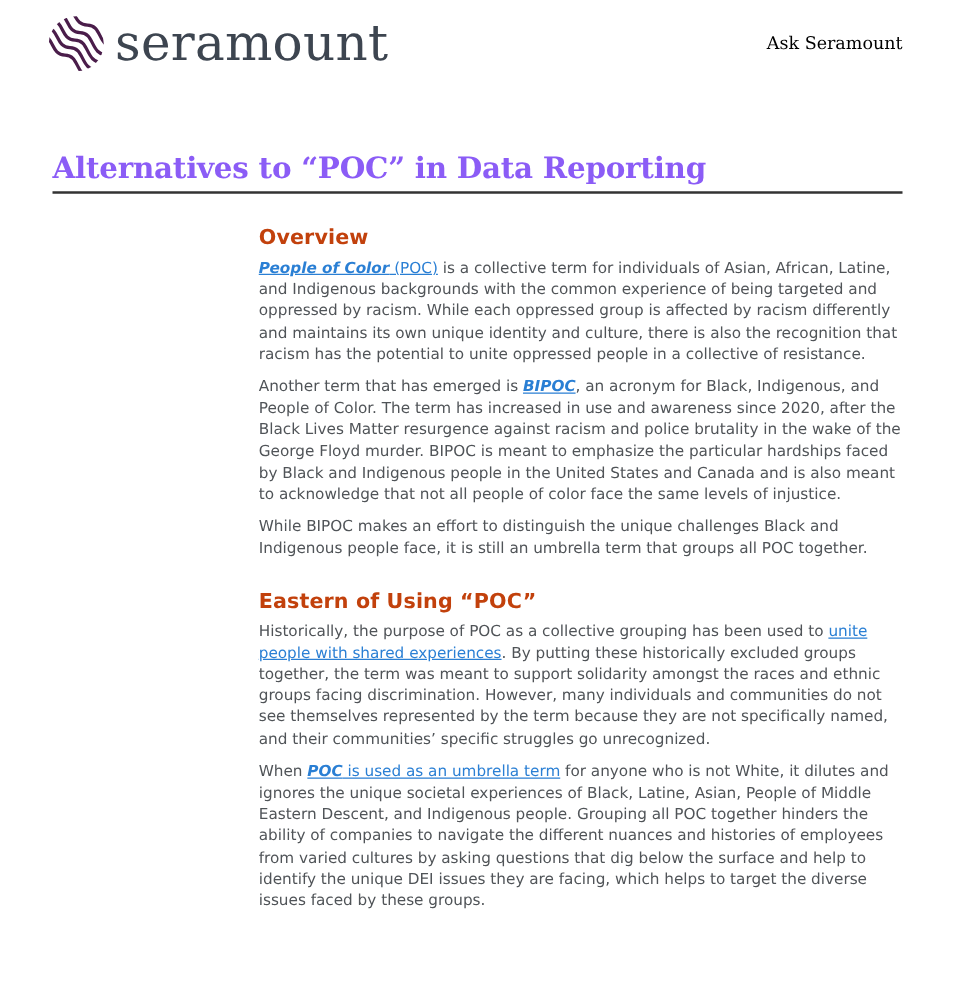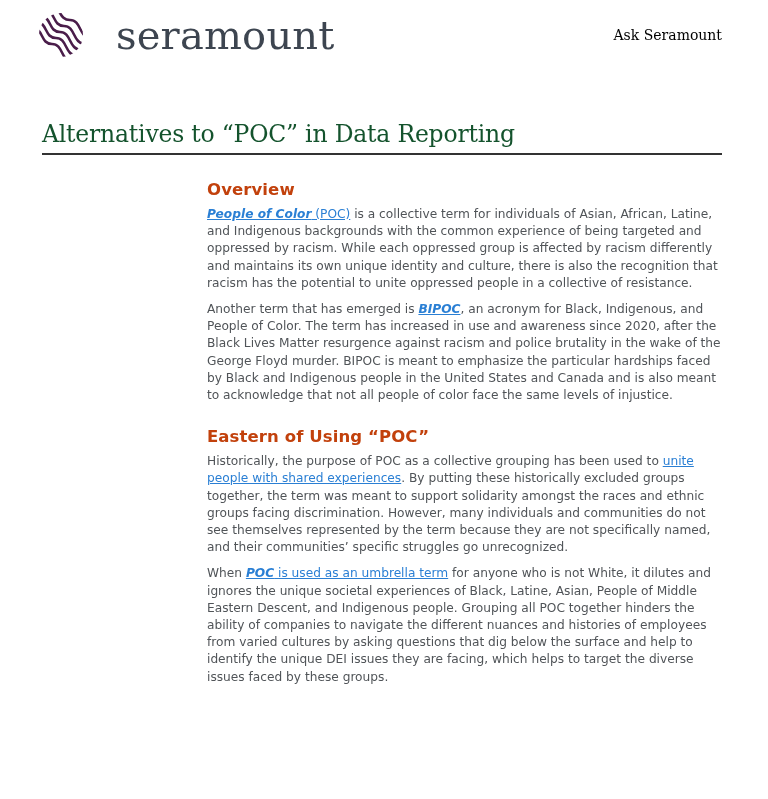--- a/index.html
+++ b/index.html
@@ -1,22 +1,22 @@
 <!DOCTYPE html>
 <html><head>
 <meta charset="utf-8">
 <style>
   html, body { margin: 0; padding: 0; background: #ffffff; }
   body { width: 768px; height: 799px; overflow: hidden; position: relative; font-family: "DejaVu Sans", sans-serif; }
   .header { position: absolute; left: 0; top: 0; width: 768px; height: 80px; }
-  .logo { position: absolute; left: 38px; top: 12px; display: flex; align-items: center; gap: 24px; }
+  .logo { position: absolute; left: 38px; top: 12px; display: flex; align-items: center; }
   .logo-mark { width: 46px; height: 46px; }
   .logo-text { font-family: "DejaVu Serif", serif; font-size: 40px; color: #3d4550; margin-left: 8px; letter-spacing: 0.2px; font-weight: normal; line-height: 1; }
   .ask-link { position: absolute; right: 46px; top: 27px; font-family: "DejaVu Serif", serif; font-size: 14px; color: #000000; text-decoration: none; }
-  .page-title { position: absolute; left: 42px; top: 120px; margin: 0; font-family: "DejaVu Serif", serif; font-size: 23.5px; font-weight: normal; color: #14532d; letter-spacing: -0.2px; }
+  .page-title { position: absolute; left: 42px; top: 120px; margin: 0; font-family: "DejaVu Serif", serif; font-size: 23.5px; font-weight: bold; color: #8b5cf6; letter-spacing: -0.2px; }
   .title-rule { position: absolute; left: 42px; top: 153px; width: 680px; height: 2px; background: #333333; }
   .content { position: absolute; left: 207px; top: 180px; width: 520px; }
   h2 { font-family: "DejaVu Sans", sans-serif; font-size: 16.5px; font-weight: bold; color: #c2410c; margin: 0 0 7px 0; letter-spacing: 0.1px; }
   p { font-family: "DejaVu Sans", sans-serif; font-size: 12.2px; line-height: 17.2px; color: #505458; margin: 0 0 9px 0; }
   a.inline { color: #2a7fd4; text-decoration: underline; }
   a.inline i { font-style: italic; font-weight: bold; }
   .sec2 { margin-top: 23px; }
   .sec3 { margin-top: 29px; }
 </style>
 </head>
@@ -45,20 +45,21 @@
 </div>
 
 <h1 class="page-title">Alternatives to “POC” in Data Reporting</h1>
 <div class="title-rule"></div>
 
 <div class="content">
   <section>
     <h2>Overview</h2>
     <p><a class="inline"><i>People of Color</i><span> (POC)</span></a><span> is a collective term for individuals of Asian, African, Latine, and Indigenous backgrounds with the common experience of being targeted and oppressed by racism. While each oppressed group is affected by racism differently and maintains its own unique identity and culture, there is also the recognition that racism has the potential to unite oppressed people in a collective of resistance.</span></p>
     <p><span>Another term that has emerged is </span><a class="inline"><i>BIPOC</i></a><span>, an acronym for Black, Indigenous, and People of Color. The term has increased in use and awareness since 2020, after the Black Lives Matter resurgence against racism and police brutality in the wake of the George Floyd murder. BIPOC is meant to emphasize the particular hardships faced by Black and Indigenous people in the United States and Canada and is also meant to acknowledge that not all people of color face the same levels of injustice.</span></p>
+    <p>While BIPOC makes an effort to distinguish the unique challenges Black and Indigenous people face, it is still an umbrella term that groups all POC together.</p>
   </section>
 
   <section class="sec2">
     <h2>Eastern of Using “POC”</h2>
     <p><span>Historically, the purpose of POC as a collective grouping has been used to </span><a class="inline">unite people with shared experiences</a><span>. By putting these historically excluded groups together, the term was meant to support solidarity amongst the races and ethnic groups facing discrimination. However, many individuals and communities do not see themselves represented by the term because they are not specifically named, and their communities’ specific struggles go unrecognized.</span></p>
     <p><span>When </span><a class="inline"><i>POC</i><span> is used as an umbrella term</span></a><span> for anyone who is not White, it dilutes and ignores the unique societal experiences of Black, Latine, Asian, People of Middle Eastern Descent, and Indigenous people. Grouping all POC together hinders the ability of companies to navigate the different nuances and histories of employees from varied cultures by asking questions that dig below the surface and help to identify the unique DEI issues they are facing, which helps to target the diverse issues faced by these groups.</span></p>
   </section>
 
 </div>
 

